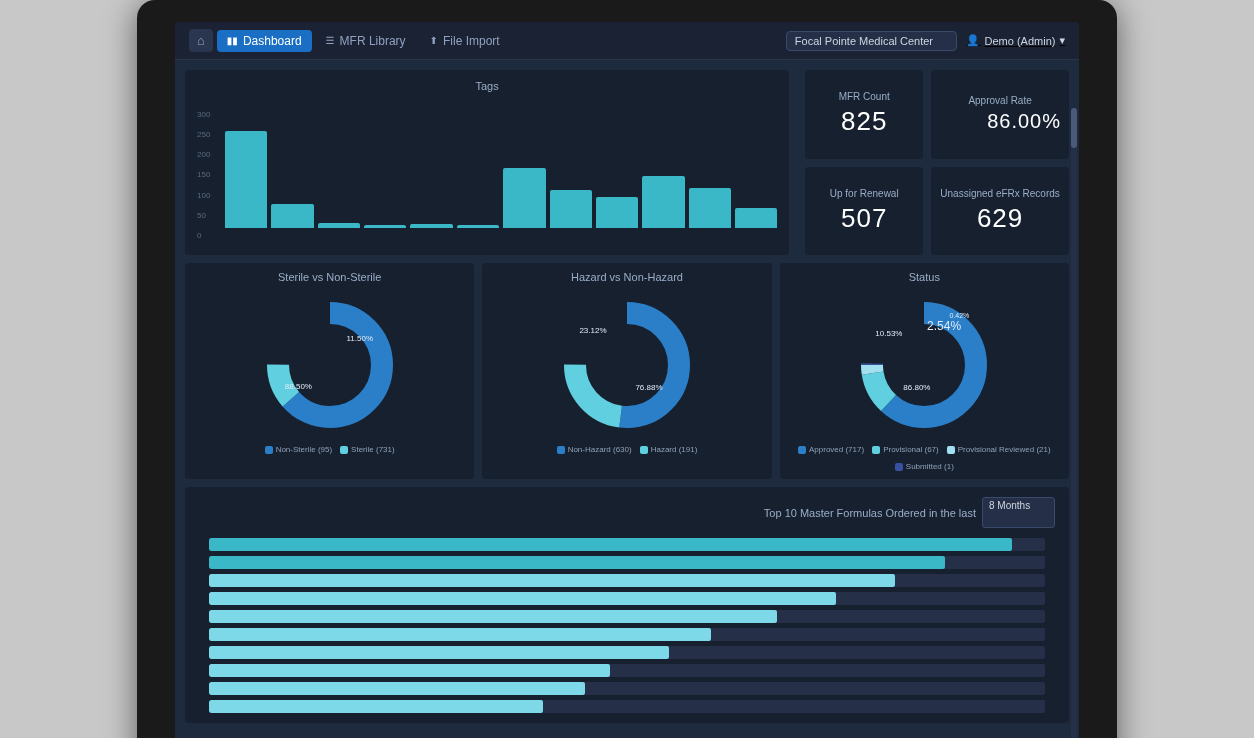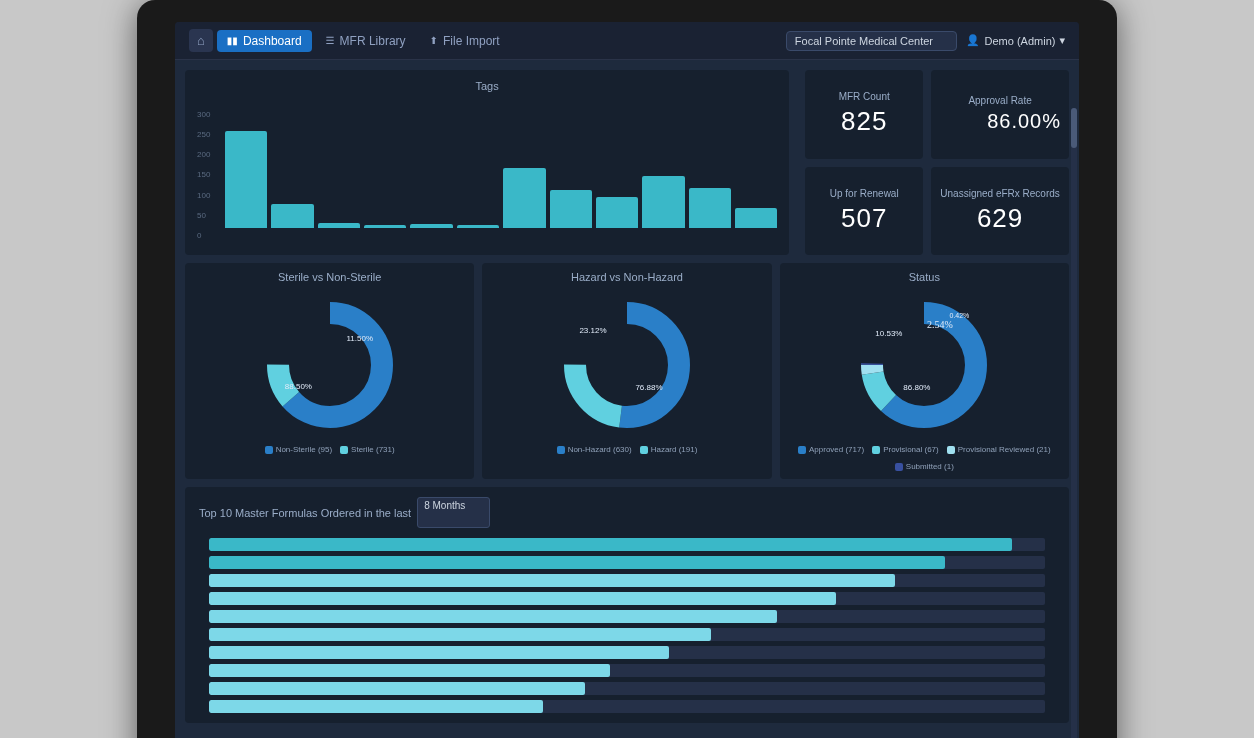--- a/index.html
+++ b/index.html
@@ -74,20 +74,21 @@
 
     .nav-tab.active {
       background: #1a6fc4;
       color: #fff;
     }
 
     .nav-right {
       margin-left: auto;
       display: flex;
       gap: 10px;
+      text-decoration: underline;
     }
 
     .nav-facility-select {
       background: #253048;
       border: 1px solid #3a4a6a;
       border-radius: 4px;
       color: #cdd5e0;
       padding: 3px 22px 3px 8px;
       font-size: 11px;
       appearance: none;
@@ -250,21 +251,21 @@
     
     .bottom-card {
       background: #16202e;
       border-radius: 4px;
       padding: 10px 14px;
     }
 
     .bottom-header {
       display: flex;
       align-items: center;
-      justify-content: flex-start;
+      justify-content: flex-end;
       gap: 6px;
       margin-bottom: 10px;
       color: #9aadc8;
       font-size: 11px;
     }
 
     .period-select {
       background: #253048;
       border: 1px solid #3a4a6a;
       border-radius: 3px;
@@ -505,21 +506,21 @@
                 <circle cx="70" cy="70" r="52" fill="none" stroke="#2a7fc8" stroke-width="22" stroke-dasharray="283.8 326.7" stroke-dashoffset="81.7" transform="rotate(-90 70 70)"></circle>
 
                 <circle cx="70" cy="70" r="52" fill="none" stroke="#60d0e0" stroke-width="22" stroke-dasharray="34.4 326.7" stroke-dashoffset="-202.1" transform="rotate(-90 70 70)"></circle>
 
                 <circle cx="70" cy="70" r="52" fill="none" stroke="#a0e0f0" stroke-width="22" stroke-dasharray="8.3 326.7" stroke-dashoffset="-236.5" transform="rotate(-90 70 70)"></circle>
 
                 <circle cx="70" cy="70" r="52" fill="none" stroke="#3850a0" stroke-width="22" stroke-dasharray="1.4 326.7" stroke-dashoffset="-244.8" transform="rotate(-90 70 70)"></circle>
               </svg>
               <div style="position:absolute;top:63%;left:35%;color:#e0eaf8;font-size:8px;">86.80%</div>
               <div style="position:absolute;top:24%;left:15%;color:#e0eaf8;font-size:8px;">10.53%</div>
-              <div style="position:absolute;top:17%;left:52%;color:#e0eaf8;font-size:10px;font-family:Liberation Serif, serif;">2.54%</div>
+              <div style="position:absolute;top:17%;left:52%;color:#e0eaf8;font-size:12px;">2.54%</div>
               <div style="position:absolute;top:12%;left:68%;color:#e0eaf8;font-size:7px;">0.42%</div>
             </div>
             <div class="legend">
               <div class="legend-item">
                 <div class="legend-dot" style="background:#2a7fc8;"></div>
                 <span>Approved (717)</span>
               </div>
               <div class="legend-item">
                 <div class="legend-dot" style="background:#60d0e0;"></div>
                 <span>Provisional (67)</span>

